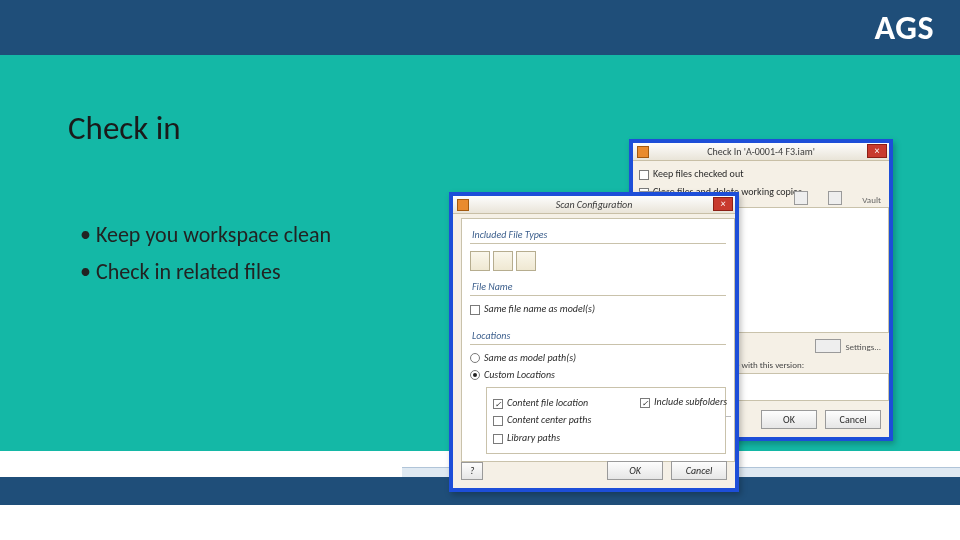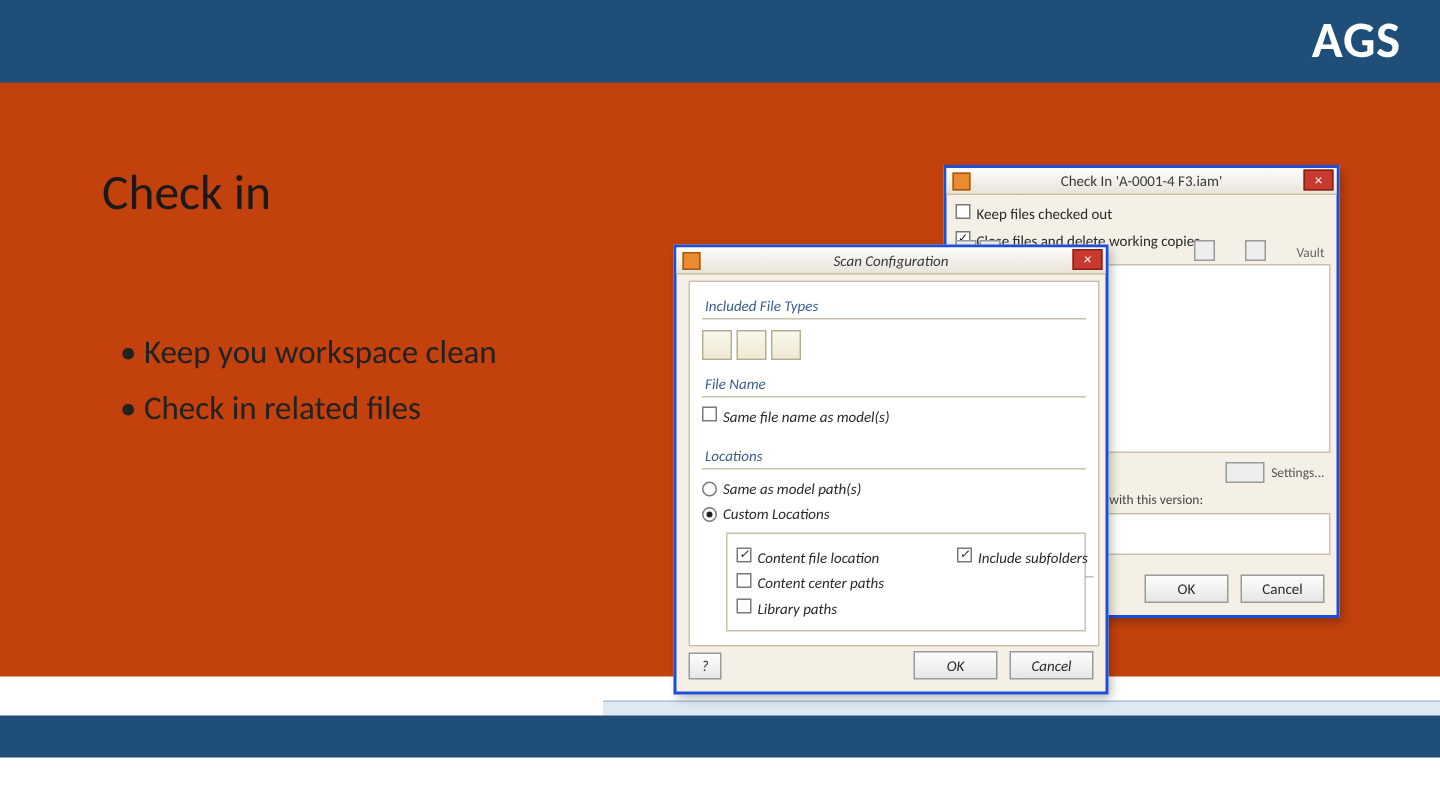--- a/index.html
+++ b/index.html
@@ -1,44 +1,44 @@
 <!DOCTYPE html>
 <html><head>
 <meta charset="utf-8">
 <style>
   * { box-sizing: border-box; margin: 0; padding: 0; }
   html, body { width: 960px; height: 540px; font-family: "Segoe UI", Calibri, Arial, sans-serif; background: #fff; overflow: hidden; }
-  .slide { position: relative; width: 960px; height: 451px; background: #c2410c; }
+  .slide { position: relative; width: 960px; height: 451px; background: #14b8a6; }
 
   
   .header { position: absolute; top: 0; left: 0; width: 960px; height: 55px; background: #1f4e79; display: flex; align-items: center; justify-content: flex-end; padding-right: 26px; }
   .header .brand { color: #fff; font-size: 34px; font-weight: 700; letter-spacing: 0.5px; }
 
   
   .title { position: absolute; left: 68px; top: 108px; font-size: 33px; color: #1a1a1a; font-weight: 300; }
 
   
   .bullets { position: absolute; left: 80px; top: 218px; font-size: 22px; color: #222; line-height: 1.5; }
   .bullets li { list-style: none; margin-bottom: 4px; }
   .bullets li::before { content: "• "; }
 
   
   .footer { position: absolute; left: 0; top: 467px; width: 960px; height: 45px; }
   .footer .dark { position: absolute; left: 0; top: 10px; width: 960px; height: 28px; background: #1f4e79; }
   .footer .light { position: absolute; left: 402px; top: 0; width: 558px; height: 12px; background: #dfe9f2; border-top: 1px solid #b0c4d8; border-bottom: 1px solid #b0c4d8; }
 
   
-  .dialog { position: absolute; border: 2px solid #1d4ed8; background: #f5f0e6; font-size: 10px; color: #2a2a2a; box-shadow: 2px 3px 6px rgba(0,0,0,0.25); }
+  .dialog { position: absolute; border: 4px solid #1d4ed8; background: #f5f0e6; font-size: 10px; color: #2a2a2a; box-shadow: 2px 3px 6px rgba(0,0,0,0.25); margin-top: 29px; }
   .dialog .titlebar { height: 18px; background: linear-gradient(#fdfdfd,#e9e4d8); display: flex; align-items: center; position: relative; border-bottom: 1px solid #c8bfa6; }
   .titlebar .appicon { width: 12px; height: 12px; margin: 0 4px; background: #e98b2e; border: 1px solid #a35a10; display: inline-block; }
   .titlebar .ttext { position: absolute; left: 0; right: 0; text-align: center; font-size: 10px; color: #3a3a3a; pointer-events: none; }
   .titlebar .close { position: absolute; right: 2px; top: 1px; width: 20px; height: 14px; background: #c83a2e; color: #fff; text-align: center; line-height: 12px; font-size: 10px; border: 1px solid #8c1f15; cursor: pointer; }
   .pane { position: absolute; background: #fff; border: 1px solid #c9c2ab; }
   .section-label { color: #3b5e8c; font-size: 10px; padding: 3px 2px 2px; border-bottom: 1px solid #c9c2ab; margin-bottom: 4px; }
-  .chk { display: inline-flex; align-items: flex-start; gap: 4px; margin: 2px 0; }
+  .chk { display: inline-flex; align-items: flex-end; gap: 4px; margin: 2px 0; }
   .chk .box { width: 10px; height: 10px; border: 1px solid #7a7a7a; background: #fff; display: inline-flex; align-items: center; justify-content: center; font-size: 8px; line-height: 8px; color: #222; }
   .rad { display: inline-flex; align-items: center; gap: 4px; margin: 2px 0; }
   .rad .dot { width: 10px; height: 10px; border: 1px solid #7a7a7a; border-radius: 50%; background: #fff; display: inline-flex; align-items: center; justify-content: center; }
   .rad .dot.sel::after { content: ""; width: 4px; height: 4px; background: #222; border-radius: 50%; }
   .btn { display: inline-block; min-width: 56px; padding: 2px 10px; background: linear-gradient(#fdfdfd,#e6e6e6); border: 1px solid #9a9a9a; font-size: 10px; text-align: center; cursor: pointer; }
   .iconrow { display: flex; gap: 3px; padding: 3px 0 6px; }
   .ico { width: 20px; height: 20px; border: 1px solid #b6ad8f; background: linear-gradient(#faf7ec,#efe8d2); }
   .helpbtn { width: 22px; height: 18px; border: 1px solid #9a9a9a; background: linear-gradient(#fdfdfd,#e6e6e6); display: inline-flex; align-items: center; justify-content: center; font-size: 10px; cursor: pointer; }
 
   

